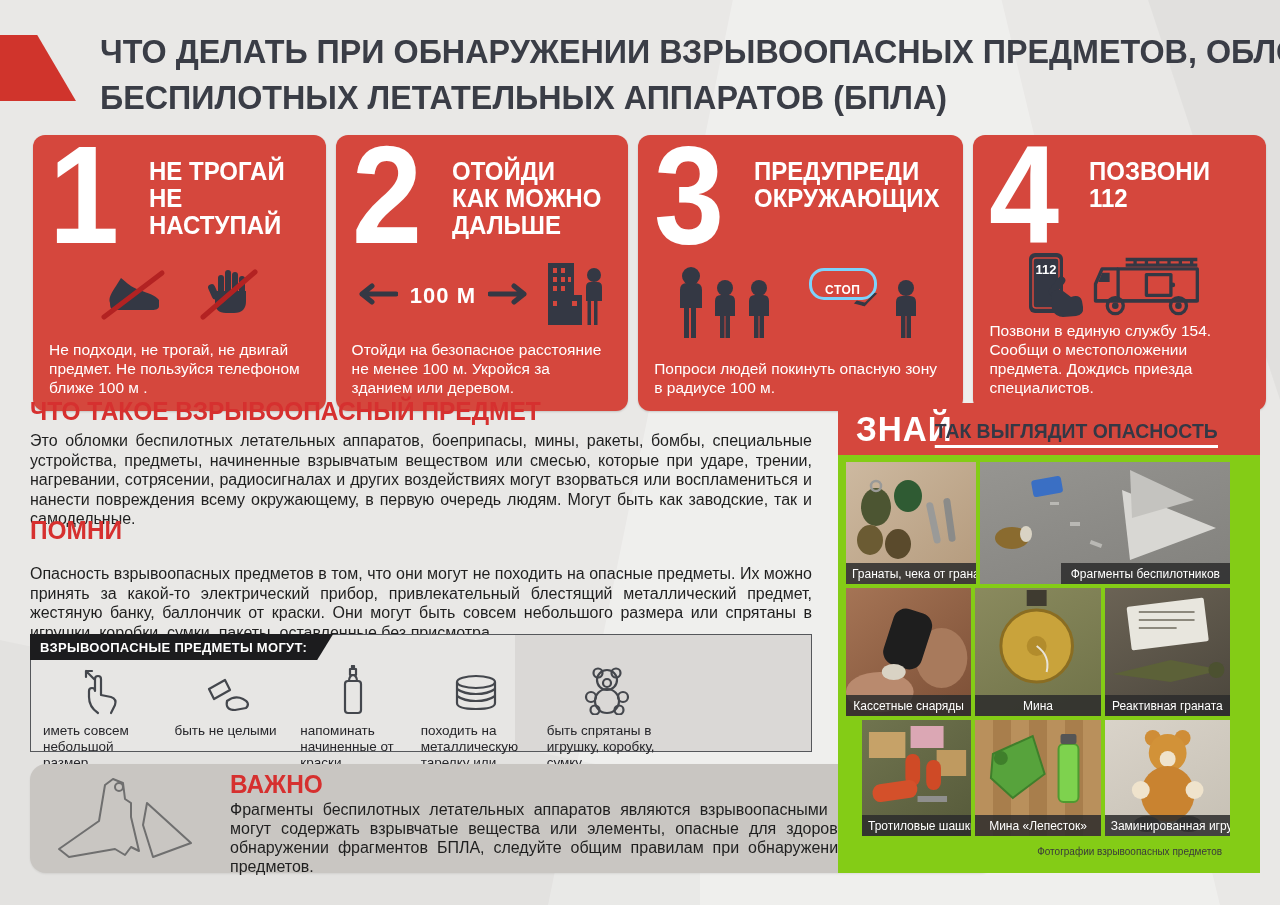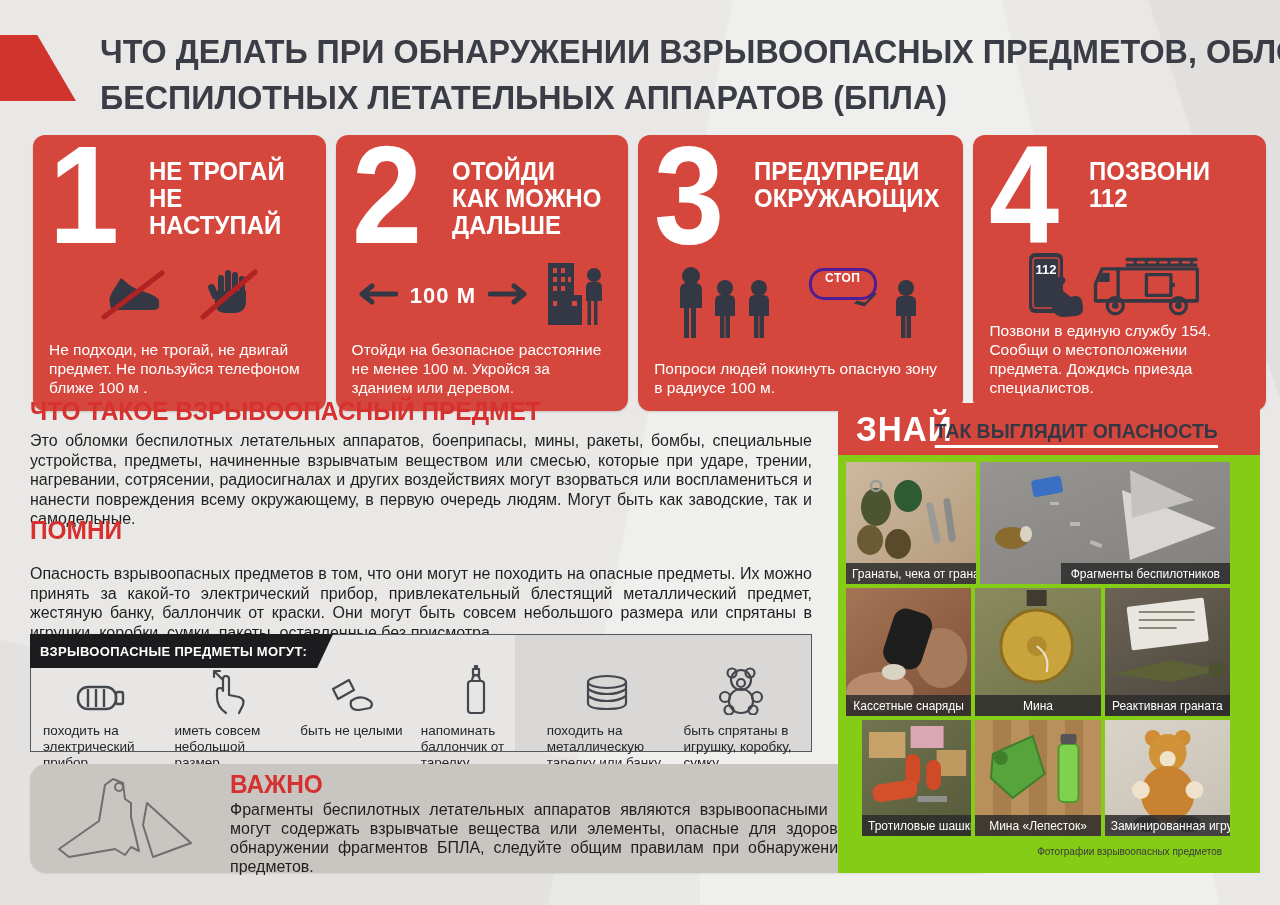--- a/index.html
+++ b/index.html
@@ -31,40 +31,40 @@
   .num{font-size:140px;line-height:104px;font-weight:bold;width:92px;flex:0 0 92px;
        transform:scaleX(.9);transform-origin:left top;margin-top:-2px;}
   .card-title{font-weight:bold;font-size:25px;line-height:27px;margin-top:13px;
        transform:scaleX(.96);transform-origin:left top;}
   .card-icons{flex:1;display:flex;align-items:center;justify-content:center;}
   .card-body{font-size:15.5px;line-height:19px;}
   .dist-label{font-size:22px;font-weight:bold;letter-spacing:1px;}
 
   .stop-wrap{position:relative;width:118px;height:74px;}
   .stop-person{position:absolute;right:0;bottom:0;}
-  .stop-bubble{position:absolute;left:0;top:0;width:62px;height:26px;border:3px solid #4c1d95;
-       border-radius:15px;display:flex;align-items:flex-start;justify-content:center;
+  .stop-bubble{position:absolute;left:0;top:0;width:62px;height:26px;border:3px solid #7dd3fc;
+       border-radius:15px;display:flex;align-items:flex-end;justify-content:center;
        font-size:12px;font-weight:bold;color:#fff;letter-spacing:.5px;}
   .stop-bubble:after{content:"";position:absolute;right:2px;bottom:-8px;width:10px;height:10px;
        background:transparent;border-right:3px solid #343844;border-bottom:3px solid #343844;
        transform:skewX(-38deg) rotate(12deg);}
 
   
   .sec-heading{color:#d6302f;font-size:26px;line-height:27px;font-weight:bold;
        transform:scaleX(.94);transform-origin:left top;white-space:nowrap;}
   .sec-body{color:#1f1f1f;font-size:16px;line-height:19.5px;text-align:justify;}
   #sec-what{position:absolute;left:30px;top:398px;width:782px;}
   #sec-what .sec-body{margin-top:6px;}
   #sec-remember{position:absolute;left:30px;top:517px;width:782px;}
   #sec-remember .sec-body{margin-top:20px;}
 
   
   #strip{position:absolute;left:30px;top:634px;width:782px;height:118px;box-sizing:border-box;
        border:1.5px solid #55575b;background:linear-gradient(90deg,#e7e6e4 0 62%,#dad8d6 62% 100%);}
-  #strip-banner{position:absolute;left:-1px;top:-1px;height:34px;background:#1c1c1e;color:#fff;
+  #strip-banner{position:absolute;left:-1px;top:-1px;height:26px;background:#1c1c1e;color:#fff;
        display:flex;align-items:center;padding:0 26px 0 10px;font-size:13px;font-weight:bold;
        letter-spacing:.3px;clip-path:polygon(0 0,100% 0,calc(100% - 16px) 100%,0 100%);}
   #strip-items{position:absolute;left:12px;right:12px;top:32px;bottom:6px;display:grid;
        grid-template-columns:1.05fr 1fr .95fr 1fr 1.1fr 1.05fr;column-gap:16px;}
   .strip-item{display:flex;flex-direction:column;}
   .strip-ico{height:48px;display:flex;align-items:flex-end;justify-content:center;}
   .strip-label{margin-top:8px;font-size:13.5px;line-height:16px;color:#26262a;}
 
   
   #important{position:absolute;left:30px;top:764px;width:966px;height:109px;background:#c9c6c2;
@@ -286,32 +286,20 @@
 
   <div id="sec-remember">
     <div class="sec-heading">ПОМНИ</div>
     <div class="sec-body">Опасность взрывоопасных предметов в том, что они могут не походить на опасные предметы. Их можно принять за какой-то электрический прибор, привлекательный блестящий металлический предмет, жестяную банку, баллончик от краски. Они могут быть совсем небольшого размера или спрятаны в игрушки, коробки, сумки, пакеты, оставленные без присмотра.</div>
   </div>
 
   <div id="strip">
     <div id="strip-banner">ВЗРЫВООПАСНЫЕ ПРЕДМЕТЫ МОГУТ:</div>
     <div id="strip-items">
 
-      <div class="strip-item">
-        <span class="strip-ico">
-          <svg width="52" height="34" viewBox="0 0 52 34">
-            <g stroke="#44474d" stroke-width="2.4" fill="none">
-              <rect x="3" y="6" width="38" height="22" rx="10"></rect>
-              <rect x="41" y="11" width="7" height="12" rx="2"></rect>
-              <path d="M13 8 V26 M21 8 V26 M29 8 V26"></path>
-            </g>
-          </svg>
-        </span>
-        <span class="strip-label">походить на электрический прибор</span>
-      </div>
 
       <div class="strip-item">
         <span class="strip-ico">
           <svg width="46" height="48" viewBox="0 0 46 48">
             <g stroke="#44474d" stroke-width="2.2" fill="none" stroke-linejoin="round" stroke-linecap="round">
               <path d="M8 4 L16 12 M8 10 V4 H14"></path>
               <path d="M20 46 c-6 -4 -9 -10 -9 -16 v-6 q0 -3 3 -3 q3 0 3 3 v-12 q0 -3 3 -3 q3 0 3 3 v16 l10 2 q6 2 4 8 l-4 8"></path>
             </g>
           </svg>
         </span>
@@ -334,21 +322,21 @@
         <span class="strip-ico">
           <svg width="28" height="50" viewBox="0 0 28 50">
             <g stroke="#44474d" stroke-width="2.2" fill="none" stroke-linejoin="round">
               <rect x="6" y="16" width="16" height="32" rx="3"></rect>
               <path d="M10 16 q0 -5 4 -6 q4 1 4 6"></path>
               <rect x="11" y="4" width="6" height="6"></rect>
               <path d="M13 4 V1 h2 v3"></path>
             </g>
           </svg>
         </span>
-        <span class="strip-label">напоминать баллончик от тарелку</span>
+        <span class="strip-label">напоминать начиненные от краски</span>
       </div>
 
       <div class="strip-item">
         <span class="strip-ico">
           <svg width="52" height="42" viewBox="0 0 52 42">
             <g stroke="#44474d" stroke-width="2.2" fill="none">
               <ellipse cx="26" cy="9" rx="19" ry="6"></ellipse>
               <path d="M7 9 V30 q0 6 19 6 q19 0 19 -6 V9"></path>
               <path d="M7 16 q7 5 19 5 q12 0 19 -5"></path>
               <path d="M7 23 q7 5 19 5 q12 0 19 -5"></path>

